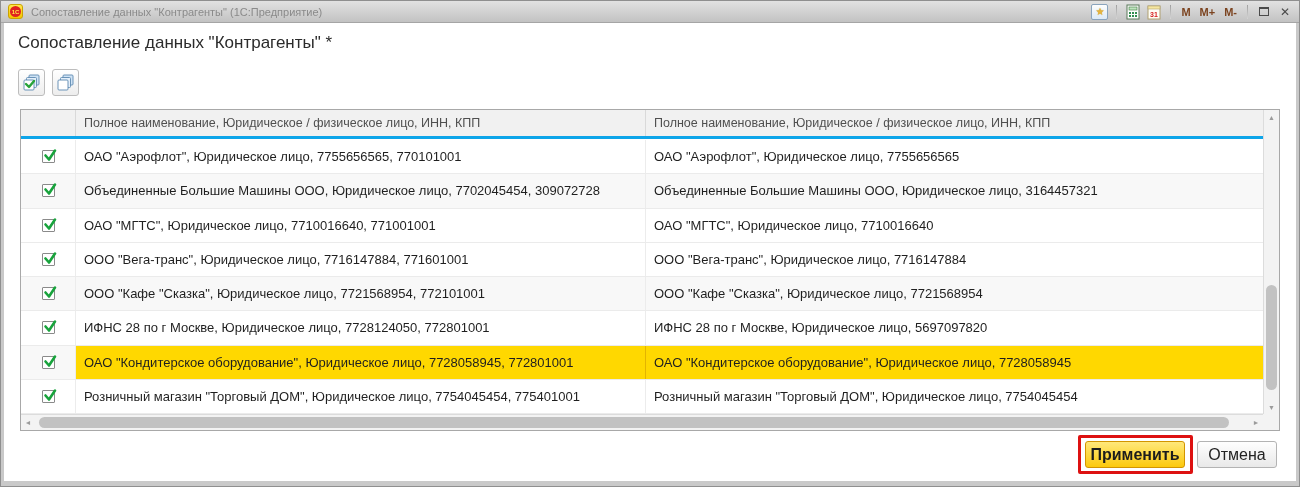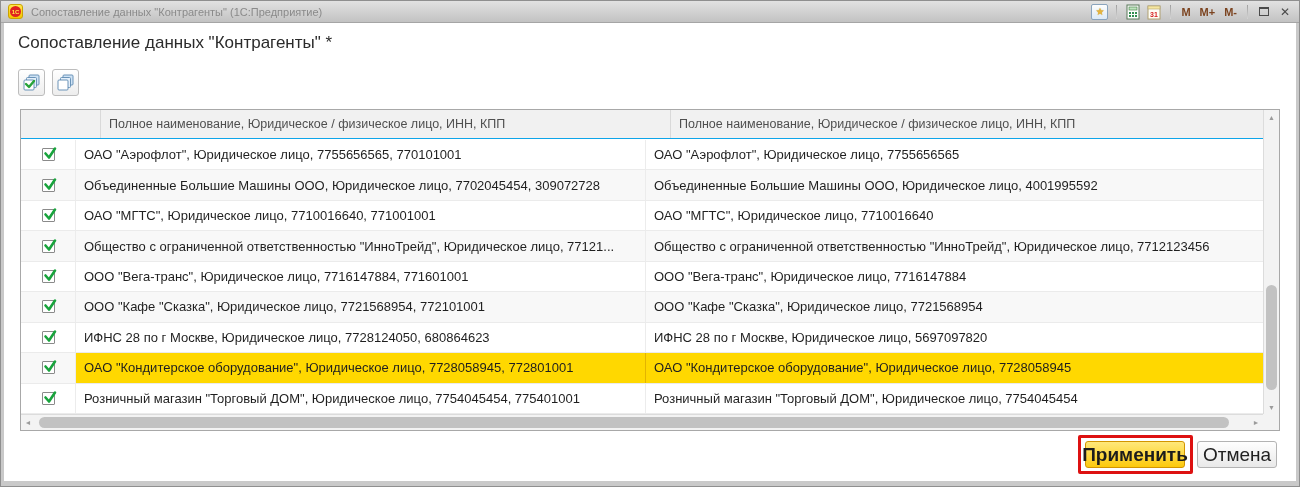--- a/index.html
+++ b/index.html
@@ -51,22 +51,22 @@
     display:flex; align-items:center; justify-content:center;
   }
 
   
   .table {
     position:absolute; left:16px; top:86px; width:1260px; height:322px;
     border:1px solid #a8a8a8; background:#fff;
   }
   .thead {
     position:absolute; top:0; left:0; right:16px; height:29px;
-    background:#f1f1f1; border-bottom:1px solid #0ea5e9;
-    display:flex; font-size:12.5px; color:#4f4f4f;padding-left:25px;
+    background:#f1f1f1; border-bottom:3px solid #0ea5e9;
+    display:flex; font-size:12.5px; color:#4f4f4f;
   }
   .th { display:flex; align-items:center; padding:0 8px; overflow:hidden; white-space:nowrap; }
   .th.check { width:55px; border-right:1px solid #d9d9d9; }
   .th.col1  { width:570px; border-right:1px solid #d9d9d9; }
   .th.col2  { flex:1; }
 
   .tbody { position:absolute; top:30px; left:0; right:16px; bottom:16px; display:flex; flex-direction:column; }
   .trow { flex:1; display:flex; border-bottom:1px solid #ebebeb; font-size:13px; color:#1f1f1f; background:#fff; }
   .trow.alt { background:#f8f8f8; }
   .cell { display:flex; align-items:center; overflow:hidden; white-space:nowrap; }
@@ -93,21 +93,21 @@
     background:#f3f3f3; border-top:1px solid #dcdcdc;
   }
   .hscroll .arrow { position:absolute; top:0; width:14px; height:15px; font-size:7px; color:#9b9b9b; display:flex; align-items:center; justify-content:center; }
   .hscroll .left { left:0; } .hscroll .right { right:0; }
   .hthumb { position:absolute; top:2px; bottom:2px; left:18px; right:34px; background:#c2c2c2; border-radius:6px; }
   .corner { position:absolute; right:0; bottom:0; width:16px; height:16px; background:#f3f3f3; }
 
   
   .btn {
     position:absolute; top:418px; height:27px; border-radius:3px;
-    font-size:19px; display:flex; align-items:center; justify-content:center;
+    font-size:16px; display:flex; align-items:center; justify-content:center;
   }
   .btn-apply {
     left:1081px; width:100px; font-weight:bold; color:#1c1c1c;
     background:linear-gradient(var(--apply-top), var(--apply-bottom));
     border:1px solid var(--apply-border);
   }
   .btn-cancel {
     left:1193px; width:80px; color:#222;
     background:linear-gradient(#fefefe,#e9e9e9); border:1px solid #b3b3b3;
   }
@@ -206,46 +206,35 @@
 
   <div class="trow alt">
     <div class="cell check">
       <span class="checkbox">
         <svg width="16" height="16" viewBox="0 0 16 16">
           <path d="M3.5 8.5 l3.5 4 l6 -9" fill="none" stroke="var(--check-green)" stroke-width="2.6" stroke-linecap="round" stroke-linejoin="round"></path>
         </svg>
       </span>
     </div>
     <div class="cell source">Объединенные Большие Машины ООО, Юридическое лицо, 7702045454, 309072728</div>
-    <div class="cell target">Объединенные Большие Машины ООО, Юридическое лицо, 4001995592</div>
+    <div class="cell target">Объединенные Большие Машины ООО, Юридическое лицо, 3164457321</div>
   </div>
 
   <div class="trow">
     <div class="cell check">
       <span class="checkbox">
         <svg width="16" height="16" viewBox="0 0 16 16">
           <path d="M3.5 8.5 l3.5 4 l6 -9" fill="none" stroke="var(--check-green)" stroke-width="2.6" stroke-linecap="round" stroke-linejoin="round"></path>
         </svg>
       </span>
     </div>
     <div class="cell source">ОАО "МГТС", Юридическое лицо, 7710016640, 771001001</div>
     <div class="cell target">ОАО "МГТС", Юридическое лицо, 7710016640</div>
   </div>
 
-  <div class="trow alt">
-    <div class="cell check">
-      <span class="checkbox">
-        <svg width="16" height="16" viewBox="0 0 16 16">
-          <path d="M3.5 8.5 l3.5 4 l6 -9" fill="none" stroke="var(--check-green)" stroke-width="2.6" stroke-linecap="round" stroke-linejoin="round"></path>
-        </svg>
-      </span>
-    </div>
-    <div class="cell source">Общество с ограниченной ответственностью "ИнноТрейд", Юридическое лицо, 77121...</div>
-    <div class="cell target">Общество с ограниченной ответственностью "ИнноТрейд", Юридическое лицо, 7712123456</div>
-  </div>
 
   <div class="trow">
     <div class="cell check">
       <span class="checkbox">
         <svg width="16" height="16" viewBox="0 0 16 16">
           <path d="M3.5 8.5 l3.5 4 l6 -9" fill="none" stroke="var(--check-green)" stroke-width="2.6" stroke-linecap="round" stroke-linejoin="round"></path>
         </svg>
       </span>
     </div>
     <div class="cell source">ООО "Вега-транс", Юридическое лицо, 7716147884, 771601001</div>
@@ -265,21 +254,21 @@
   </div>
 
   <div class="trow">
     <div class="cell check">
       <span class="checkbox">
         <svg width="16" height="16" viewBox="0 0 16 16">
           <path d="M3.5 8.5 l3.5 4 l6 -9" fill="none" stroke="var(--check-green)" stroke-width="2.6" stroke-linecap="round" stroke-linejoin="round"></path>
         </svg>
       </span>
     </div>
-    <div class="cell source">ИФНС 28 по г Москве, Юридическое лицо, 7728124050, 680864623</div>
+    <div class="cell source">ИФНС 28 по г Москве, Юридическое лицо, 7728124050, 772801001</div>
     <div class="cell target">ИФНС 28 по г Москве, Юридическое лицо, 5697097820</div>
   </div>
 
   <div class="trow selected alt">
     <div class="cell check">
       <span class="checkbox">
         <svg width="16" height="16" viewBox="0 0 16 16">
           <path d="M3.5 8.5 l3.5 4 l6 -9" fill="none" stroke="var(--check-green)" stroke-width="2.6" stroke-linecap="round" stroke-linejoin="round"></path>
         </svg>
       </span>

